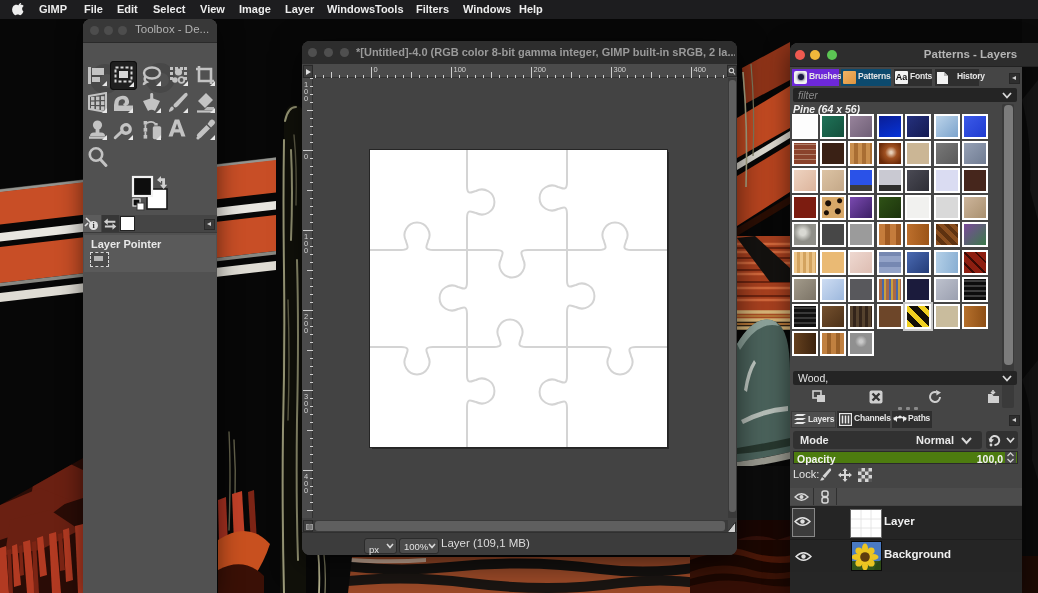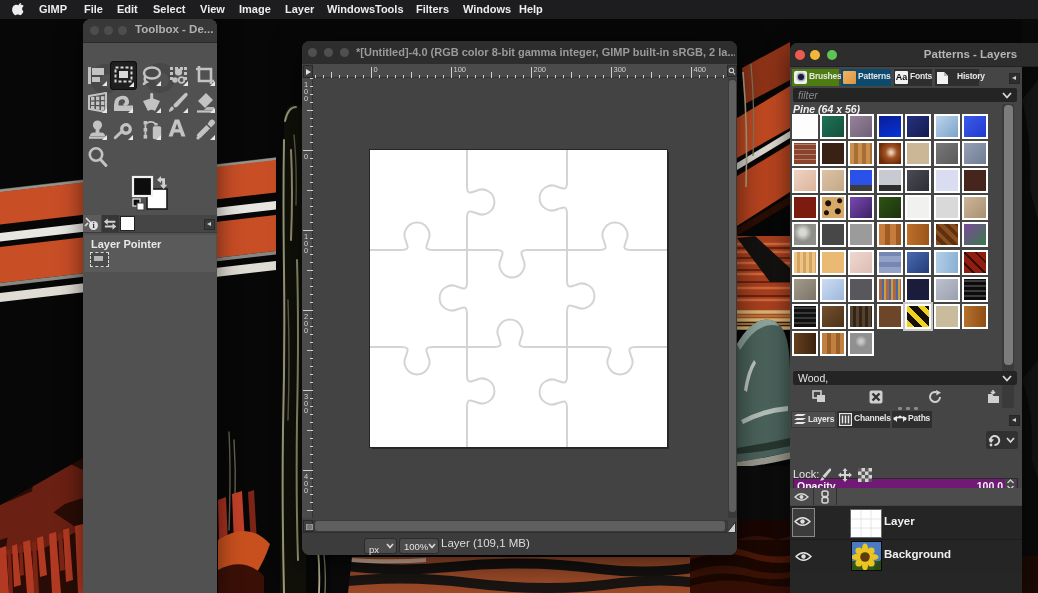--- a/index.html
+++ b/index.html
@@ -10,21 +10,21 @@
   #menubar{left:0;top:0;width:1038px;height:19px;background:#1d1d1f;
     color:#ededed;font-size:11px;font-weight:bold;display:flex;align-items:center;z-index:50;}
   #menubar .it{position:absolute;top:0;height:19px;line-height:19px;white-space:nowrap;}
   
   #toolbox{left:83px;top:19px;width:134px;height:574px;background:#515151;
     border-radius:8px 8px 0 0;box-shadow:0 6px 24px rgba(0,0,0,.55);z-index:10;}
   #tb-title{position:absolute;left:0;top:0;width:100%;height:23px;background:#383838;
     border-radius:8px 8px 0 0;border-bottom:1px solid #2a2a2a;}
   .circ{position:absolute;width:9px;height:9px;border-radius:50%;top:7px;}
   #tb-title .circ{background:#4d4d4d;}
-  #tb-title .t{position:absolute;left:52px;top:4px;font-size:11.5px;font-weight:bold;color:#b2b2b2;}
+  #tb-title .t{position:absolute;left:52px;top:4px;font-size:11.5px;font-weight:normal;color:#b2b2b2;}
   .toolcell{position:absolute;width:26px;height:27px;}
   .toolcell svg{position:absolute;left:3px;top:3px;}
   .ctri{position:absolute;right:3px;bottom:3px;width:0;height:0;
     border-left:5px solid transparent;border-bottom:5px solid #e8e8e8;}
   
   #imgwin{left:302px;top:41px;width:435px;height:514px;background:#434343;
     border-radius:8px;box-shadow:0 8px 30px rgba(0,0,0,.6);z-index:10;overflow:hidden;}
   #iw-title{position:absolute;left:0;top:0;width:100%;height:23px;background:#2d2d2d;}
   #iw-title .circ{background:#4f4f4f;top:7px;}
   #iw-title .t{position:absolute;left:54px;top:4.5px;right:2px;font-size:11px;font-weight:bold;color:#9a9a9a;
@@ -576,21 +576,21 @@
         </div>
         <div style="position:absolute;left:139px;top:4px;color:#dcdcdc;font-size:11.5px;">Layer (109,1 MB)</div>
       </div>
     </div>
   </div>
 
   <div id="panel" class="abs">
     <div id="pn-body">
 
       <div class="abs" style="left:0;top:26px;width:232px;height:17px;">
-        <div class="abs" style="left:2px;top:0;width:47px;height:17px;background:#4d7c0f;">
+        <div class="abs" style="left:2px;top:0;width:47px;height:17px;background:#6d28d9;">
           <div style="position:absolute;left:2px;top:1.5px;width:13px;height:13px;background:#f2f2f2;border-radius:2px;">
               <div style="position:absolute;left:3.5px;top:3.5px;width:6px;height:6px;border-radius:50%;background:#1a1a40;box-shadow:0 0 2px 1px rgba(26,26,64,.55);"></div>
             </div>
           <span class="tabtxt" style="position:absolute;left:17px;top:2px;">Brushes</span>
         </div>
         <div class="abs" style="left:51px;top:0;width:50px;height:17px;background:#0c4a6e;">
           <div style="position:absolute;left:2px;top:1.5px;width:13px;height:13px;background:linear-gradient(135deg,#f0b464,#dE9440);border-radius:1px;"></div>
           <span class="tabtxt" style="position:absolute;left:17px;top:2px;">Patterns</span>
         </div>
         <div class="abs" style="left:104px;top:0;width:38px;height:17px;background:#2e2e2e;">
@@ -734,33 +734,40 @@
               <circle cx="7" cy="3" r="1.6" fill="#e8e8e8"></circle>
             </svg>
           <span class="tabtxt" style="position:absolute;left:16px;top:2px;">Paths</span>
         </div>
         <div class="abs" style="left:219px;top:4px;width:9px;height:9px;background:#2e2e2e;border:1px solid #262626;">
             <div style="position:absolute;left:2px;top:2px;width:0;height:0;border-top:2.5px solid transparent;border-bottom:2.5px solid transparent;border-right:4px solid #d0d0d0;"></div>
           </div>
       </div>
 
       <div class="abs" style="left:0;top:388px;width:232px;height:18px;">
+        <div class="abs" style="left:3px;top:0;width:189px;height:18px;background:#313131;border-radius:3px;">
+          <span style="position:absolute;left:7px;top:2.5px;color:#e8e8e8;font-size:11px;font-weight:bold;">Mode</span>
+          <span style="position:absolute;right:28px;top:2.5px;color:#e8e8e8;font-size:11px;font-weight:bold;">Normal</span>
+          <svg width="11" height="8" viewBox="0 0 11 8" style="position:absolute;right:10px;top:6px">
+              <path d="M1 1 L5.5 6 L10 1" stroke="#d8d8d8" stroke-width="2" fill="none"></path>
+            </svg>
+        </div>
         <div class="abs" style="left:196px;top:0;width:32px;height:18px;background:#313131;border-radius:3px;">
           <svg width="13" height="13" viewBox="0 0 13 13" style="position:absolute;left:2px;top:2.5px">
               <path d="M2.5 8 A 4.5 4.5 0 1 1 6.5 11" fill="none" stroke="#d8d8d8" stroke-width="2"></path>
               <path d="M0.5 4.5 L3 9 L6 5.5 Z" fill="#d8d8d8"></path>
               <circle cx="3" cy="11" r="1.4" fill="#d8d8d8"></circle>
             </svg>
           <svg width="9" height="7" viewBox="0 0 9 7" style="position:absolute;right:3px;top:6px">
               <path d="M1 1 L4.5 5 L8 1" stroke="#d8d8d8" stroke-width="1.8" fill="none"></path>
             </svg>
         </div>
       </div>
 
-      <div class="abs" style="left:3px;top:408px;width:225px;height:13px;background:#701a75;border:1px solid #2a2a2a;box-sizing:border-box;margin-top:27px;">
+      <div class="abs" style="left:3px;top:408px;width:225px;height:13px;background:#4d7c0f;border:1px solid #2a2a2a;box-sizing:border-box;">
         <span style="position:absolute;left:3px;top:0.5px;color:#f2f2f2;font-size:10.5px;font-weight:bold;">Opacity</span>
         <span style="position:absolute;right:14px;top:0.5px;color:#f2f2f2;font-size:10.5px;font-weight:bold;">100,0</span>
         <div style="position:absolute;right:1px;top:0;width:11px;height:11px;background:#454545;">
           <svg width="9" height="11" viewBox="0 0 9 11" style="position:absolute;left:0.5px;">
               <path d="M1.5 4 L4.5 1 L7.5 4" fill="none" stroke="#ccc" stroke-width="1.4"></path>
               <path d="M1.5 7 L4.5 10 L7.5 7" fill="none" stroke="#ccc" stroke-width="1.4"></path>
             </svg>
         </div>
       </div>
 

